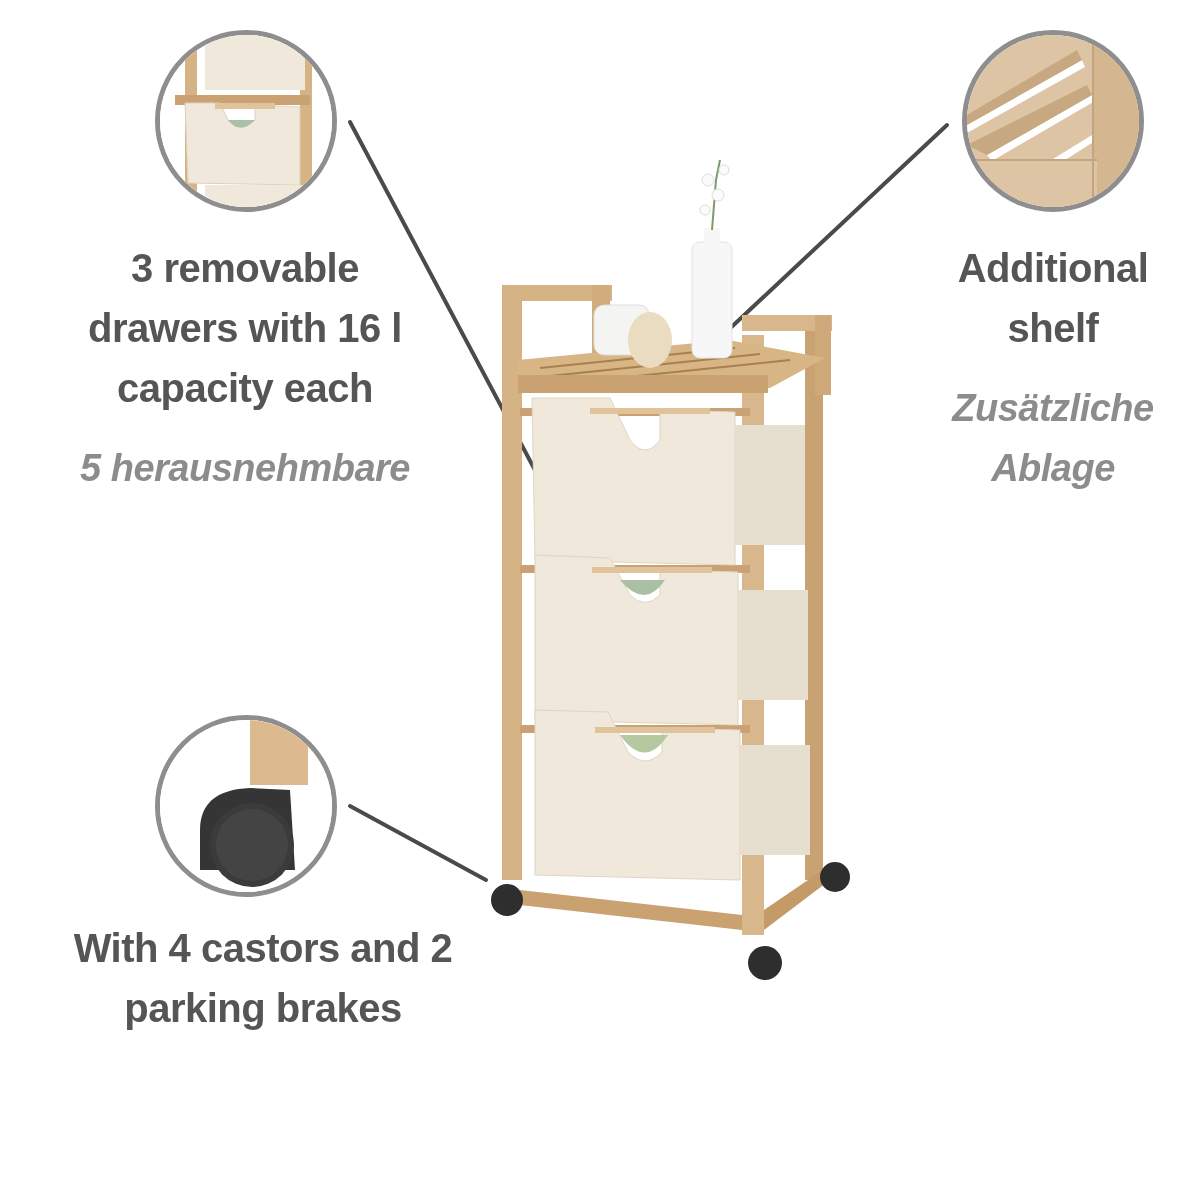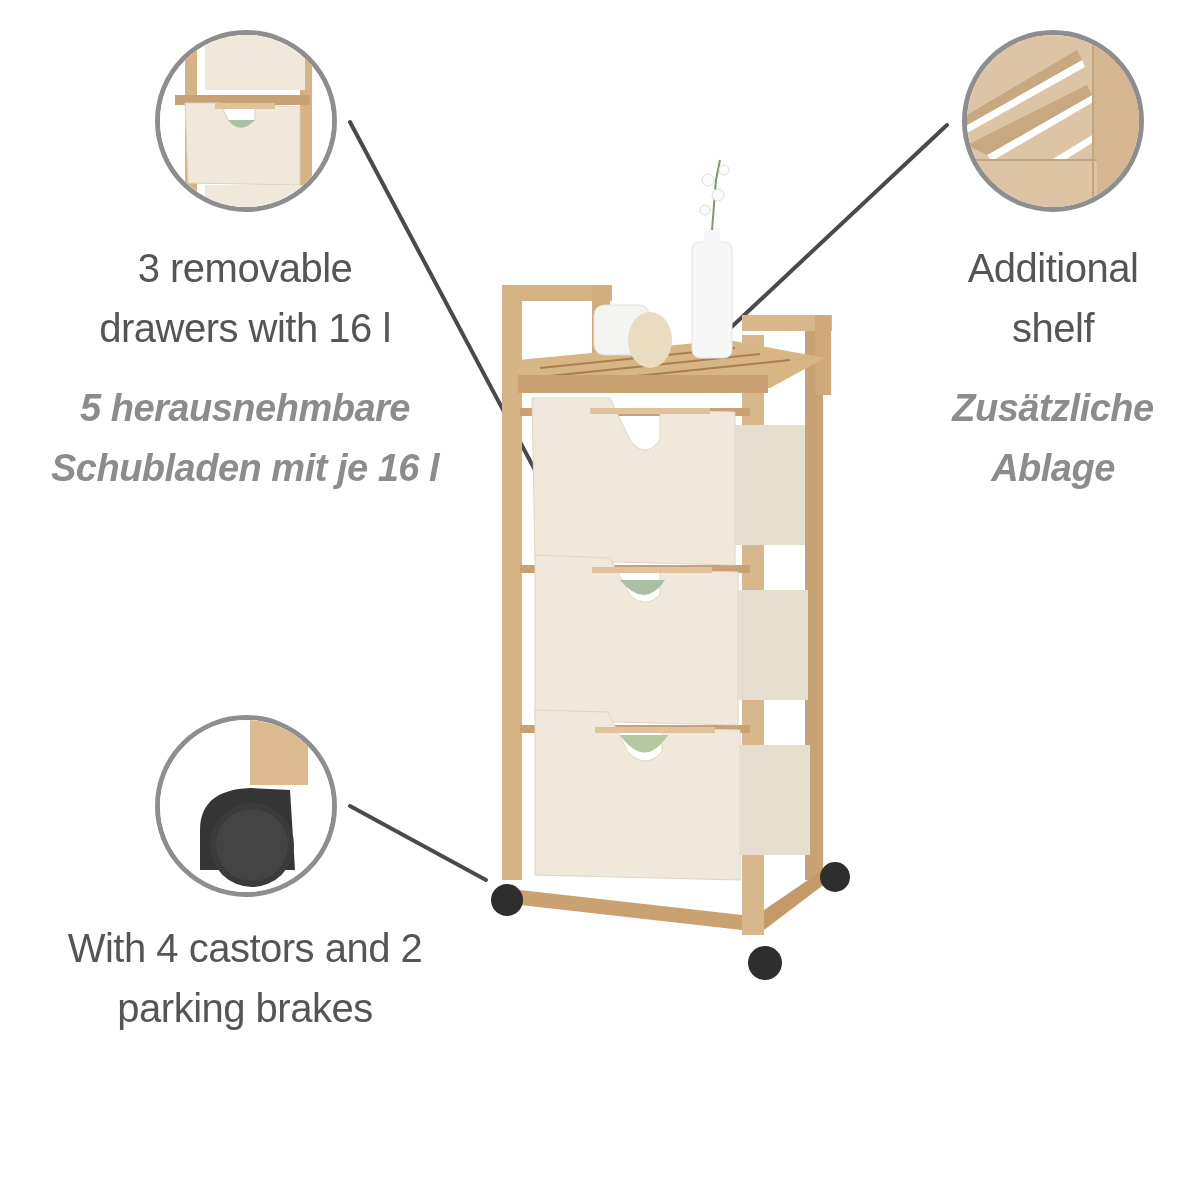--- a/index.html
+++ b/index.html
@@ -1,18 +1,18 @@
 <!DOCTYPE html>
 <html><head>
 <meta charset="utf-8">
 <style>
   html, body { margin: 0; padding: 0; background: #ffffff; }
   body { width: 1200px; height: 1200px; position: relative; overflow: hidden; font-family: "Liberation Sans", "DejaVu Sans", sans-serif; }
   .abs { position: absolute; }
-  .heading { color: #555555; font-weight: normal; text-align: center; font-size: 40px; line-height: 60px; letter-spacing: -0.5px; }
+  .heading { color: #555555; font-weight: bold; text-align: center; font-size: 40px; line-height: 60px; letter-spacing: -0.5px; }
   .sub { color: #8c8c8c; font-style: italic; font-weight: bold; text-align: center; font-size: 38px; line-height: 60px; letter-spacing: -0.5px; }
   .line { display: block; }
   .circle { border-radius: 50%; border: 5px solid #8e8e8e; box-sizing: border-box; overflow: hidden; background: #fff; }
   svg { display: block; }
 </style>
 </head>
 <body>
 
 <svg class="abs" style="left:0;top:0;" width="1200" height="1200">
   <line x1="350" y1="122" x2="536" y2="472" stroke="#4a4a4a" stroke-width="4" stroke-linecap="round"></line>
@@ -129,38 +129,38 @@
     <path d="M40 150 L40 110 Q40 70 90 68 L130 70 L135 150 Z" fill="#353535"></path>
     <circle cx="92" cy="125" r="42" fill="#3b3b3b"></circle>
     <circle cx="92" cy="125" r="36" fill="#444444"></circle>
   </svg>
 </div>
 
 <div class="abs" style="left:20px;top:238px;width:450px;">
   <div class="heading">
     <span class="line">3 removable</span>
     <span class="line">drawers with 16 l</span>
+    <span class="line">capacity each</span>
   </div>
   <div class="sub" style="margin-top:20px;">
     <span class="line">5 herausnehmbare</span>
-    <span class="line">Schubladen mit je 16 l</span>
   </div>
 </div>
 
 <div class="abs" style="left:903px;top:238px;width:300px;">
   <div class="heading">
     <span class="line">Additional</span>
     <span class="line">shelf</span>
   </div>
   <div class="sub" style="margin-top:20px;">
     <span class="line">Zusätzliche</span>
     <span class="line">Ablage</span>
   </div>
 </div>
 
-<div class="abs" style="left:0px;top:918px;width:490px;">
+<div class="abs" style="left:0px;top:918px;width:490px;padding-left:18px;">
   <div class="heading">
     <span class="line">With 4 castors and 2</span>
     <span class="line">parking brakes</span>
   </div>
   <div class="sub" style="margin-top:20px;">
   </div>
 </div>
 
 </body></html>

